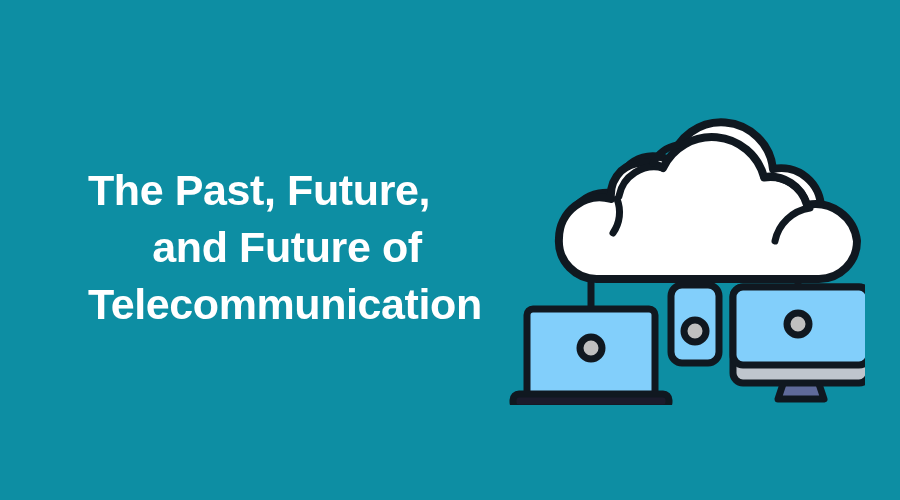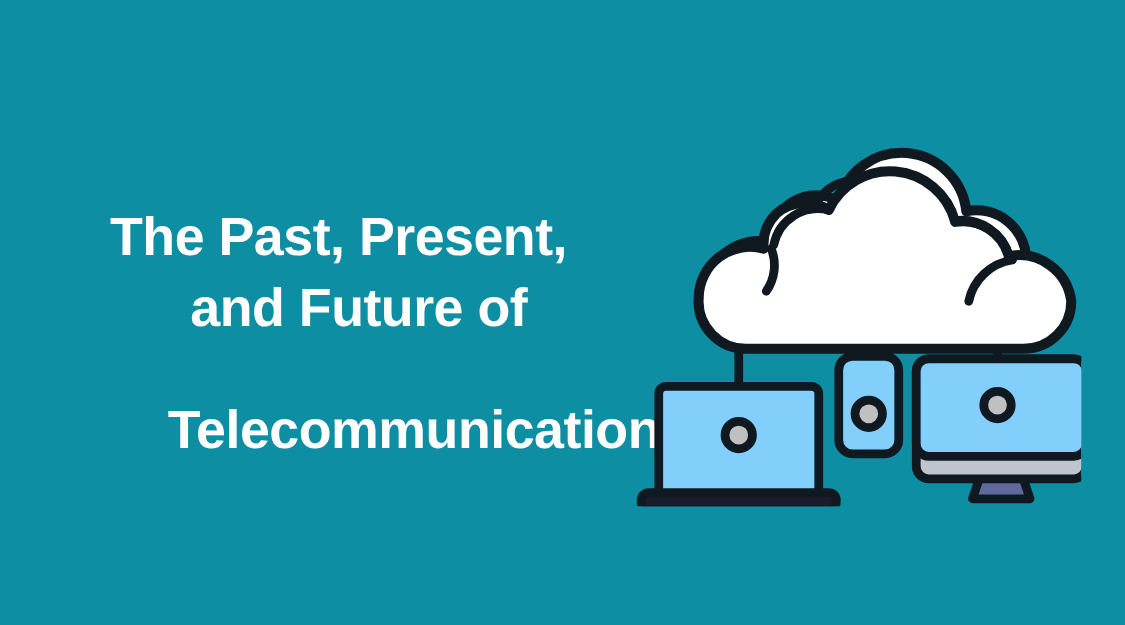--- a/index.html
+++ b/index.html
@@ -30,42 +30,42 @@
     color: #ffffff;
     font-family: "Liberation Sans", sans-serif;
     font-weight: bold;
     font-size: 43px;
     line-height: 57px;
     letter-spacing: -0.4px;
     white-space: nowrap;
   }
   #headline .line.l1 { text-align: left; }
   #headline .line.l2 { text-align: center; padding-right: 42px; }
-  #headline .line.l3 { text-align: right; margin-top: 40px; }
+  #headline .line.l3 { text-align: left; }
 
   #illustration {
     position: absolute;
     left: 505px;
     top: 95px;
     width: 360px;
     height: 310px;
   }
   #illustration svg {
     display: block;
     width: 360px;
     height: 310px;
   }
 </style>
 </head>
 <body>
 
 <div id="banner">
 
   <div id="headline">
-    <span class="line l1">The Past, Present,</span>
+    <span class="line l1">The Past, Future,</span>
     <span class="line l2">and Future of</span>
     <span class="line l3">Telecommunication</span>
   </div>
 
   <div id="illustration">
     <svg viewBox="0 0 360 310" xmlns="http://www.w3.org/2000/svg">
 
       <g fill="none" stroke="#101820" stroke-width="7" stroke-linecap="butt" stroke-linejoin="miter">
 
         <path d="M 150 138 L 150 166 L 86 166 L 86 243"></path>

